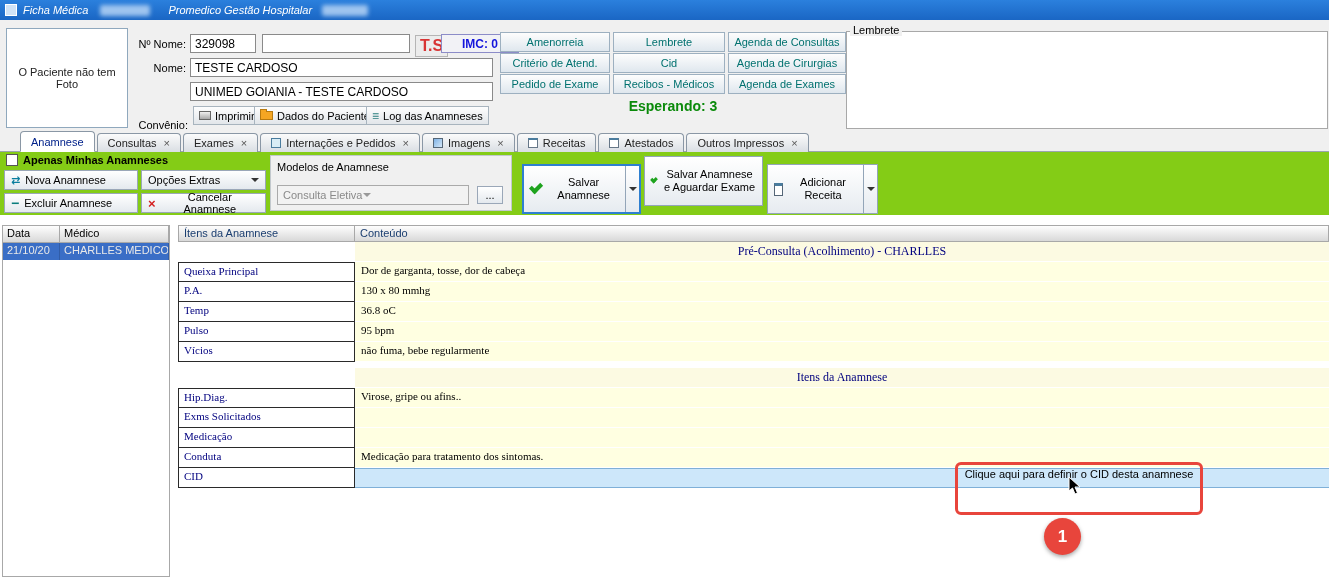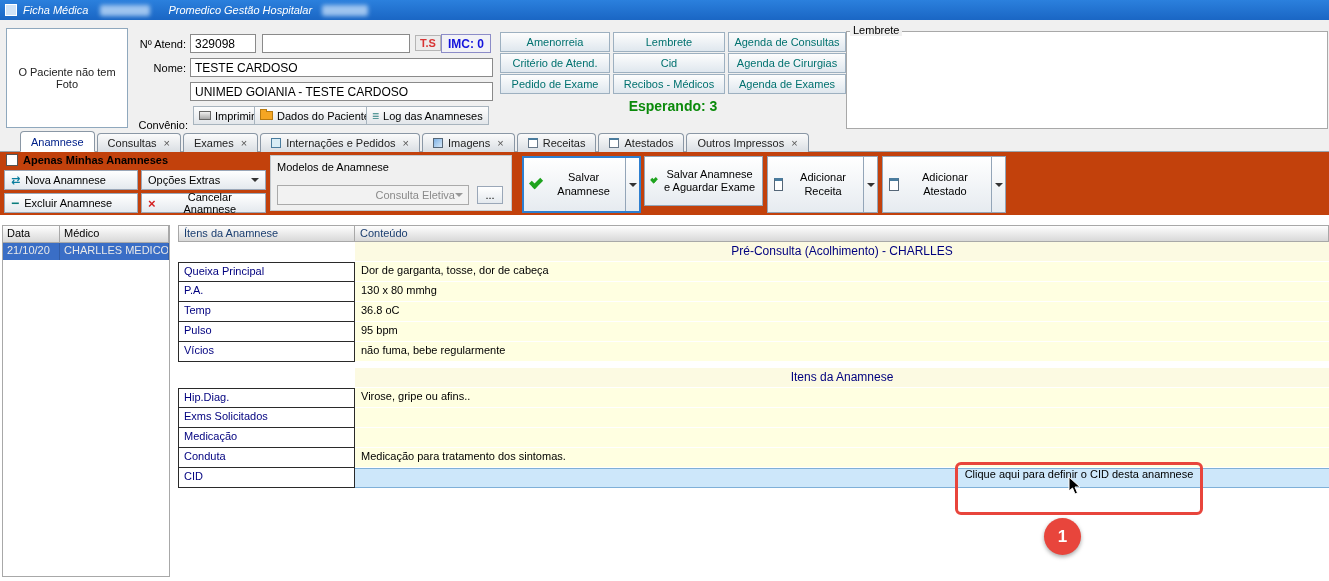--- a/index.html
+++ b/index.html
@@ -27,22 +27,22 @@
   .l-ficha { left:106px; top:18px; width:80px; }
   .l-nome  { left:106px; top:42px; width:80px; }
   .l-conv  { left:98px;  top:66px; width:90px;margin-top:33px; }
   .fld { position:absolute; height:19px; border:1px solid #8a8a8a; background:#fff; padding:8px 4px;
          font-family:inherit; font-size:12px; color:#000; }
   .f-ficha { left:190px; top:14px; width:66px; }
   .f-extra { left:262px; top:14px; width:148px; }
   .f-nome  { left:190px; top:38px; width:303px; }
   .f-conv  { left:190px; top:62px; width:303px; }
   .ts  { position:absolute; left:415px; top:15px; padding:1px 4px; border:1px solid #b5b5b5;
-         background:#ececec; color:#d83434; font-weight:bold; font-size:11px; }
-  .imc { position:absolute; left:441px; top:14px; height:19px; padding:2px 6px;
+         background:#ececec; color:#d83434; font-weight:bold; font-size:16px; }
+  .imc { position:absolute; left:441px; top:14px; height:19px; padding:2px 20px;
          border:1px solid #8c8cc8; background:#f2f2f6; color:#1414dc; font-weight:bold; font-size:12px; }
   .pbtn { position:absolute; top:86px; height:19px; display:flex; align-items:center; gap:4px;
           border:1px solid #a8b4be; background:linear-gradient(#fdfdfd,#e2e6ea); padding:0 5px;
           font-family:inherit; font-size:11px; cursor:default; }
   .b-imprimir { left:193px; }
   .b-dados    { left:254px; }
   .b-log      { left:366px; }
   .ic-printer { width:12px; height:9px; border:1px solid #666; background:linear-gradient(#efefef,#a8a8a8); }
   .ic-folder  { position:relative; width:13px; height:9px; background:#f5a623; border:1px solid #b87a10; }
   .ic-folder::before { content:""; position:absolute; left:-1px; top:-3px; width:5px; height:2px;
@@ -67,51 +67,51 @@
          border:1px solid #8a97a5; border-bottom:none; border-radius:4px 4px 0 0;
          background:linear-gradient(#fbfbfb,#d9dee3); color:#222; cursor:default; margin-bottom:-1px; }
   .tab.active { height:21px; background:#fff; color:#00218a; border-bottom:1px solid #fff; }
   .tab-close { color:#555; margin-left:2px; }
   .tab-ic { display:inline-block; width:10px; height:10px; }
   .ic-grid  { background:#d8ecf5; border:1px solid #4a7c9e; }
   .ic-image { background:linear-gradient(135deg,#7fb2e5,#d6e8f8); border:1px solid #567; }
   .ic-doc   { background:#fff; border:1px solid #678; border-top:2px solid #4a7c9e; }
 
   
-  .toolbar { position:absolute; left:0; top:152px; width:1329px; height:63px; background:#c2410c; }
+  .toolbar { position:absolute; left:0; top:152px; width:1329px; height:63px; background:#84cc16; }
   .chk { position:absolute; left:6px; top:2px; display:flex; align-items:center; gap:5px; }
   .chkbox { width:12px; height:12px; border:1px solid #555; background:#fff; }
   .chklbl { font-weight:bold; }
   .tbtn { position:absolute; height:20px; display:flex; align-items:center; gap:5px; padding:0 6px;
           border:1px solid #9aa7b8; background:linear-gradient(#ffffff,#e4e9ee);
           font-family:inherit; font-size:11px; cursor:default; }
   .b-nova    { left:4px;  top:18px; width:134px; }
   .b-opcoes  { left:141px; top:18px; width:125px; justify-content:space-between; }
   .b-excluir { left:4px;  top:41px; width:134px; }
   .b-cancelar{ left:141px; top:41px; width:125px; }
   .ic-arrows { color:#0a7d9e; font-weight:bold; }
   .ic-minus  { color:#0a7d7d; font-weight:bold; font-size:14px; line-height:10px; }
   .ic-x      { color:#d42020; font-weight:bold; font-size:13px; line-height:11px; }
   .drop { width:0; height:0; border-left:4px solid transparent; border-right:4px solid transparent;
           border-top:4px solid #333; }
   .modelos { position:absolute; left:270px; top:3px; width:242px; height:56px;
              border:1px solid #c2c8cd; background:#f0f0f0; }
   .modelos-label { position:absolute; left:6px; top:5px; }
   .combo { position:absolute; left:6px; top:29px; width:192px; height:20px; border:1px solid #aaa;
-           background:#f2f2f2; display:flex; align-items:center; justify-content:flex-end;
+           background:#f2f2f2; display:flex; align-items:center; justify-content:flex-start;
            padding:0 5px; color:#8a8a8a; }
   .combo .drop { border-top-color:#999; }
   .more { position:absolute; left:206px; top:30px; width:26px; height:18px;
           border:1px solid #9aa7b8; background:linear-gradient(#fff,#e4e9ee);
           font-family:inherit; font-size:11px; cursor:default; }
   .bigbtn { display:flex; align-items:center; gap:6px; padding:0 6px; height:100%;
             border:1px solid #93a5b8; background:linear-gradient(#ffffff,#e6ebf0);
             font-family:inherit; font-size:11px; cursor:default; }
   .biglbl { text-align:center; line-height:1.2; white-space:normal; }
-  .split-wrap { position:absolute; top:4px; height:57px; display:flex; }
+  .split-wrap { position:absolute; top:12px; height:50px; display:flex; }
   .split-wrap .bigbtn { border-right:none; }
   .split { width:15px; height:100%; border:1px solid #93a5b8;
            background:linear-gradient(#ffffff,#e6ebf0); display:flex; align-items:center;
            justify-content:center; cursor:default; }
   .salvar-wrap { left:522px; border:2px solid #2e7fd0; }
   .salvar-wrap .bigbtn { border:none; width:101px; }
   .salvar-wrap .split { border:none; border-left:1px solid #93a5b8; width:14px; }
   .b-aguardar { position:absolute; left:644px; top:4px; width:119px; height:50px; }
   .w-receita  { left:767px; }
   .w-receita .bigbtn { width:96px; }
@@ -135,21 +135,21 @@
   .hrow.sel { background:#3a6ec6; color:#e8e8e8; }
   .hrow .hcell { border-right:1px solid rgba(0,0,0,.15); }
 
   
   .main-grid { position:absolute; left:178px; top:225px; right:0; }
   .aheader { display:flex; }
   .ahdr { height:17px; background:linear-gradient(#fefefe,#d8d8d8); border:1px solid #a8a8a8;
           color:#1b3e70; padding:1px 5px; }
   .h-label { width:177px; flex:none; }
   .h-content { flex:1; margin-left:-1px; }
-  .arow { display:flex; height:20px; }
+  .arow { display:flex; height:20px;font-family:Liberation Serif, serif; }
   .arow.gap { margin-top:6px; }
   .alabel { width:177px; flex:none; border:1px solid #2a2a2a; background:#fff; color:#00007f;
             padding:2px 5px; overflow:hidden; white-space:nowrap; }
   .alabel.cont { border-top:none; }
   .alabel.blank { border:none; background:transparent; }
   .acontent { flex:1; background:#ffffe1; border-bottom:1px solid #fff; padding:2px 6px;
               color:#000; overflow:hidden; white-space:nowrap; }
   .acontent.section { text-align:center; color:#00007f; background:#fcfae2; font-size:12px; }
   .acontent.hl { background:#cde7fa; border-top:1px solid #7fb0d8; border-bottom:1px solid #7fb0d8; }
 
@@ -174,21 +174,21 @@
     <span class="blob b1"></span>
     <span class="tb-app">Promedico Gestão Hospitalar</span>
     <span class="blob b2"></span>
   </div>
 
   <div class="top-panel">
     <div class="photo-box">
       <span>O Paciente não tem Foto</span>
     </div>
 
-    <span class="flabel l-ficha">Nº Atend:</span>
+    <span class="flabel l-ficha">Nº Nome:</span>
     <input class="fld f-ficha" readonly="" value="329098" style="">
     <input class="fld f-extra" readonly="" value="" style="">
     <span class="ts">T.S</span>
     <span class="imc">IMC: 0</span>
 
     <span class="flabel l-nome">Nome:</span>
     <input class="fld f-nome" readonly="" value="TESTE CARDOSO" style="">
 
     <span class="flabel l-conv">Convênio:</span>
     <input class="fld f-conv" readonly="" value="UNIMED GOIANIA - TESTE CARDOSO" style="">
@@ -309,29 +309,20 @@
     <div class="split-wrap w-receita">
       <button class="bigbtn">
         <span class="ic-docbtn"></span>
         <span class="biglbl">Adicionar Receita</span>
       </button>
       <button class="split">
         <span class="drop"></span>
       </button>
     </div>
 
-    <div class="split-wrap w-atestado">
-      <button class="bigbtn">
-        <span class="ic-docbtn"></span>
-        <span class="biglbl">Adicionar Atestado</span>
-      </button>
-      <button class="split">
-        <span class="drop"></span>
-      </button>
-    </div>
   </div>
 
   <div class="history-grid">
     <div class="hheader">
       <div class="hcell hhdr c-data">Data</div>
       <div class="hcell hhdr c-med">Médico</div>
     </div>
     <div>
         <div class="hrow sel">
           <div class="hcell c-data">21/10/20</div>

